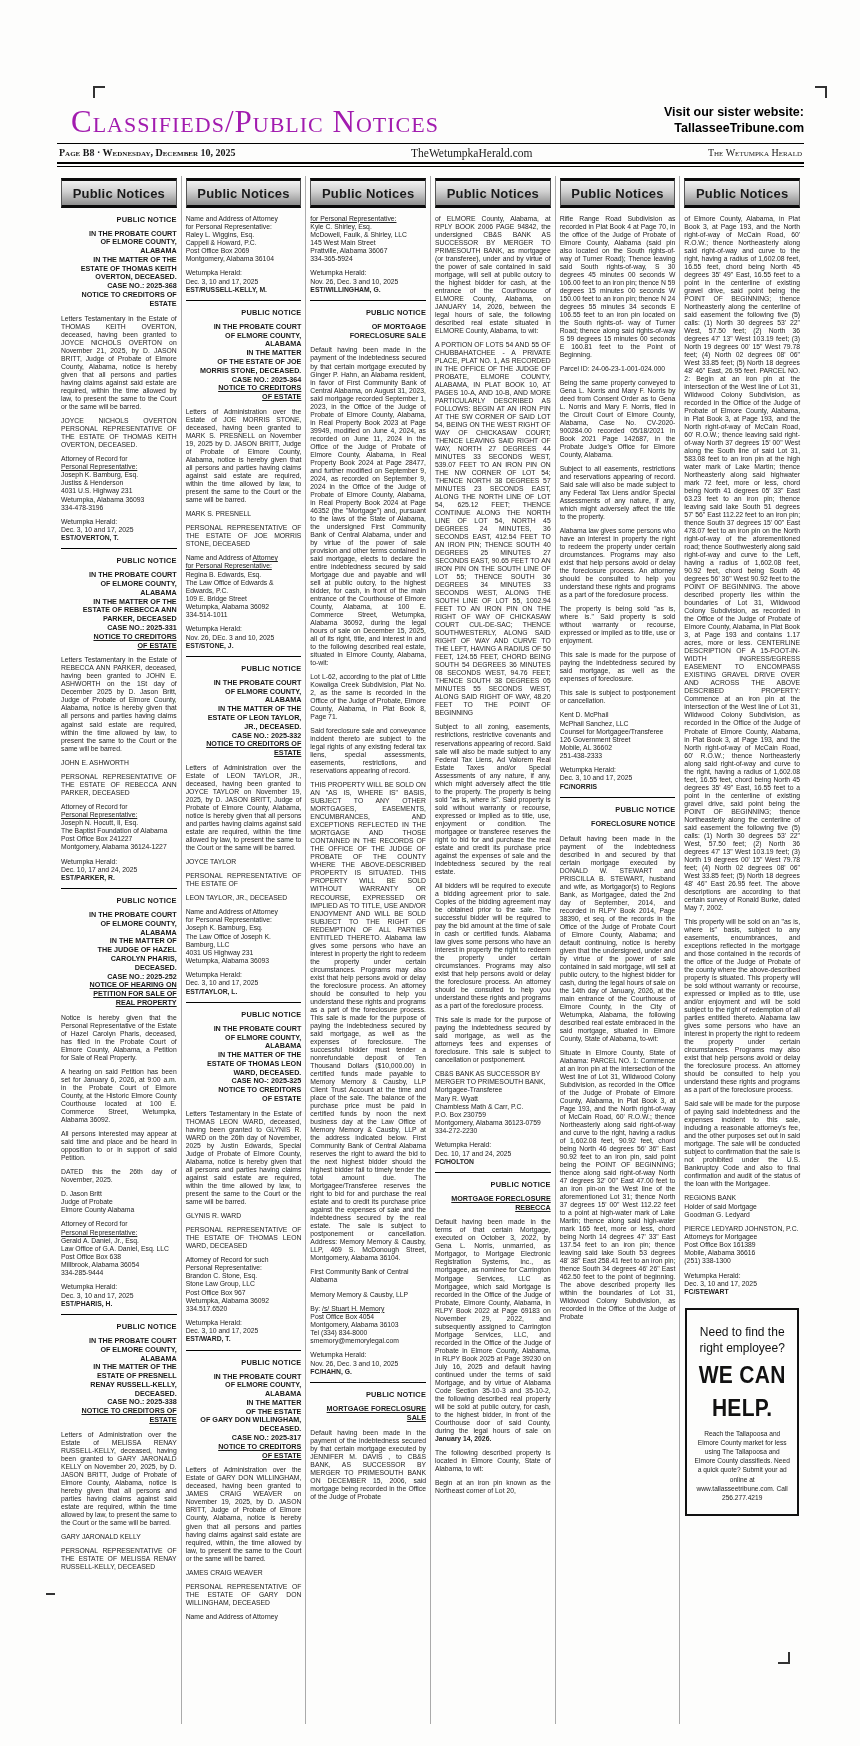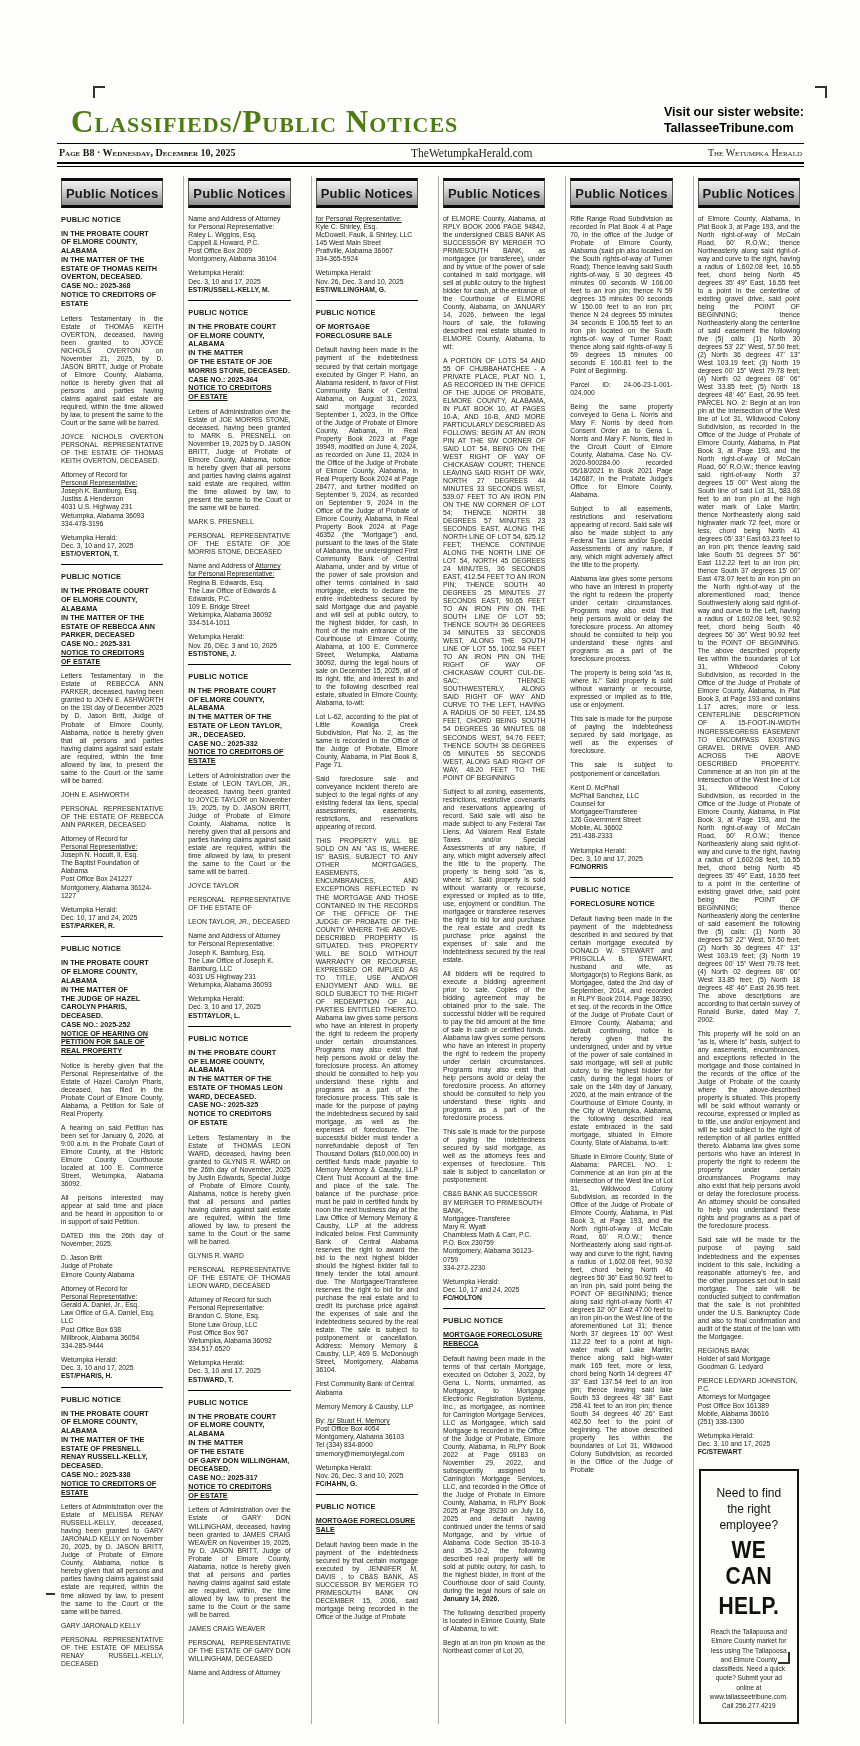--- a/index.html
+++ b/index.html
@@ -5,44 +5,44 @@
   html,body{margin:0;padding:0;}
   body{
     width:860px;height:1746px;position:relative;background:#fdfdfc;
     font-family:"Liberation Sans",sans-serif;color:#1a1a1a;overflow:hidden;
   }
   .crop{position:absolute;width:12px;height:12px;}
   .crop span{position:absolute;background:#333;}
   .content{position:absolute;left:57px;top:104px;width:747px;}
   .mast{display:flex;justify-content:space-between;align-items:flex-end;}
   .mast-title{
-    font-family:"Liberation Serif",serif;font-variant:small-caps;font-weight:bold;
-    color:#4d7c0f;font-size:31px;letter-spacing:1px;line-height:1;padding-left:14px;text-align:center;
+    font-family:"Liberation Serif",serif;font-variant:small-caps;font-weight:normal;
+    color:#a21caf;font-size:31px;letter-spacing:1px;line-height:1;padding-left:14px;text-align:center;
   }
-  .sister{text-align:left;font-weight:bold;font-size:12.5px;line-height:1.3;color:#000;}
+  .sister{text-align:right;font-weight:bold;font-size:12.5px;line-height:1.3;color:#000;}
   .rule1{border-top:1.5px solid #000;margin-top:6px;}
   .infoline{display:flex;justify-content:space-between;align-items:center;
     font-family:"Liberation Serif",serif;padding:3px 2px 3px 2px;}
   .page-info{font-variant:small-caps;font-weight:bold;font-size:10px;}
   .site{font-weight:normal;font-size:11.5px;}
   .paper-name{font-variant:small-caps;font-size:10px;}
   .rule2{border-top:2.5px solid #000;}
   .rule3{border-top:1px solid #000;margin-top:2px;}
-  .cols{display:flex;margin-top:9px;height:1548px;overflow:hidden;gap:16px;}
+  .cols{display:flex;margin-top:9px;height:1548px;overflow:hidden;}
   .col{flex:1 1 0;min-width:0;padding:0 4px;overflow:hidden;}
   .col + .col{border-left:1px solid #aaa;}
   .banner{
     background:linear-gradient(180deg,#f2f2f2 0%,#cfcfcf 45%,#8e8e8e 100%);
     border-top:3px solid #0b0b0b;border-bottom:3px solid #0b0b0b;
     border-left:1px solid #555;border-right:1px solid #555;
     text-align:center;font-weight:bold;font-size:13px;padding:5px 0 4px;margin:2px 0 7px;
     letter-spacing:0.2px;
   }
-  .label{text-align:left;font-weight:bold;font-size:7.4px;margin:7px 0 6px;letter-spacing:0.2px;}
-  .title{text-align:left;font-weight:bold;font-size:7.2px;line-height:1.22;margin:6px 0;}
+  .label{text-align:right;font-weight:bold;font-size:7.4px;margin:7px 0 6px;letter-spacing:0.2px;}
+  .title{text-align:right;font-weight:bold;font-size:7.2px;line-height:1.22;margin:6px 0;}
   .bodyp{font-size:6.8px;line-height:1.18;text-align:justify;margin:0 0 6px;color:#222;}
   .lines{margin:6px 0;}
   .lines div{font-size:6.8px;line-height:1.2;color:#222;}
   hr.sep{border:none;border-top:1px solid #000;margin:4px 0 2px;}
   .u{text-decoration:underline;}
   .adbox{border:2.5px solid #111;margin:12px 1px 0;padding:14px 7px 12px;text-align:center;}
   .ad-q{font-size:12px;line-height:1.35;margin-bottom:8px;color:#111;}
   .ad-big{font-size:21px;font-weight:bold;line-height:1.05;margin-bottom:10px;color:#111;
     transform:scaleY(1.15);letter-spacing:0.3px;}
   .ad-small{font-size:6.6px;line-height:1.4;color:#222;}

